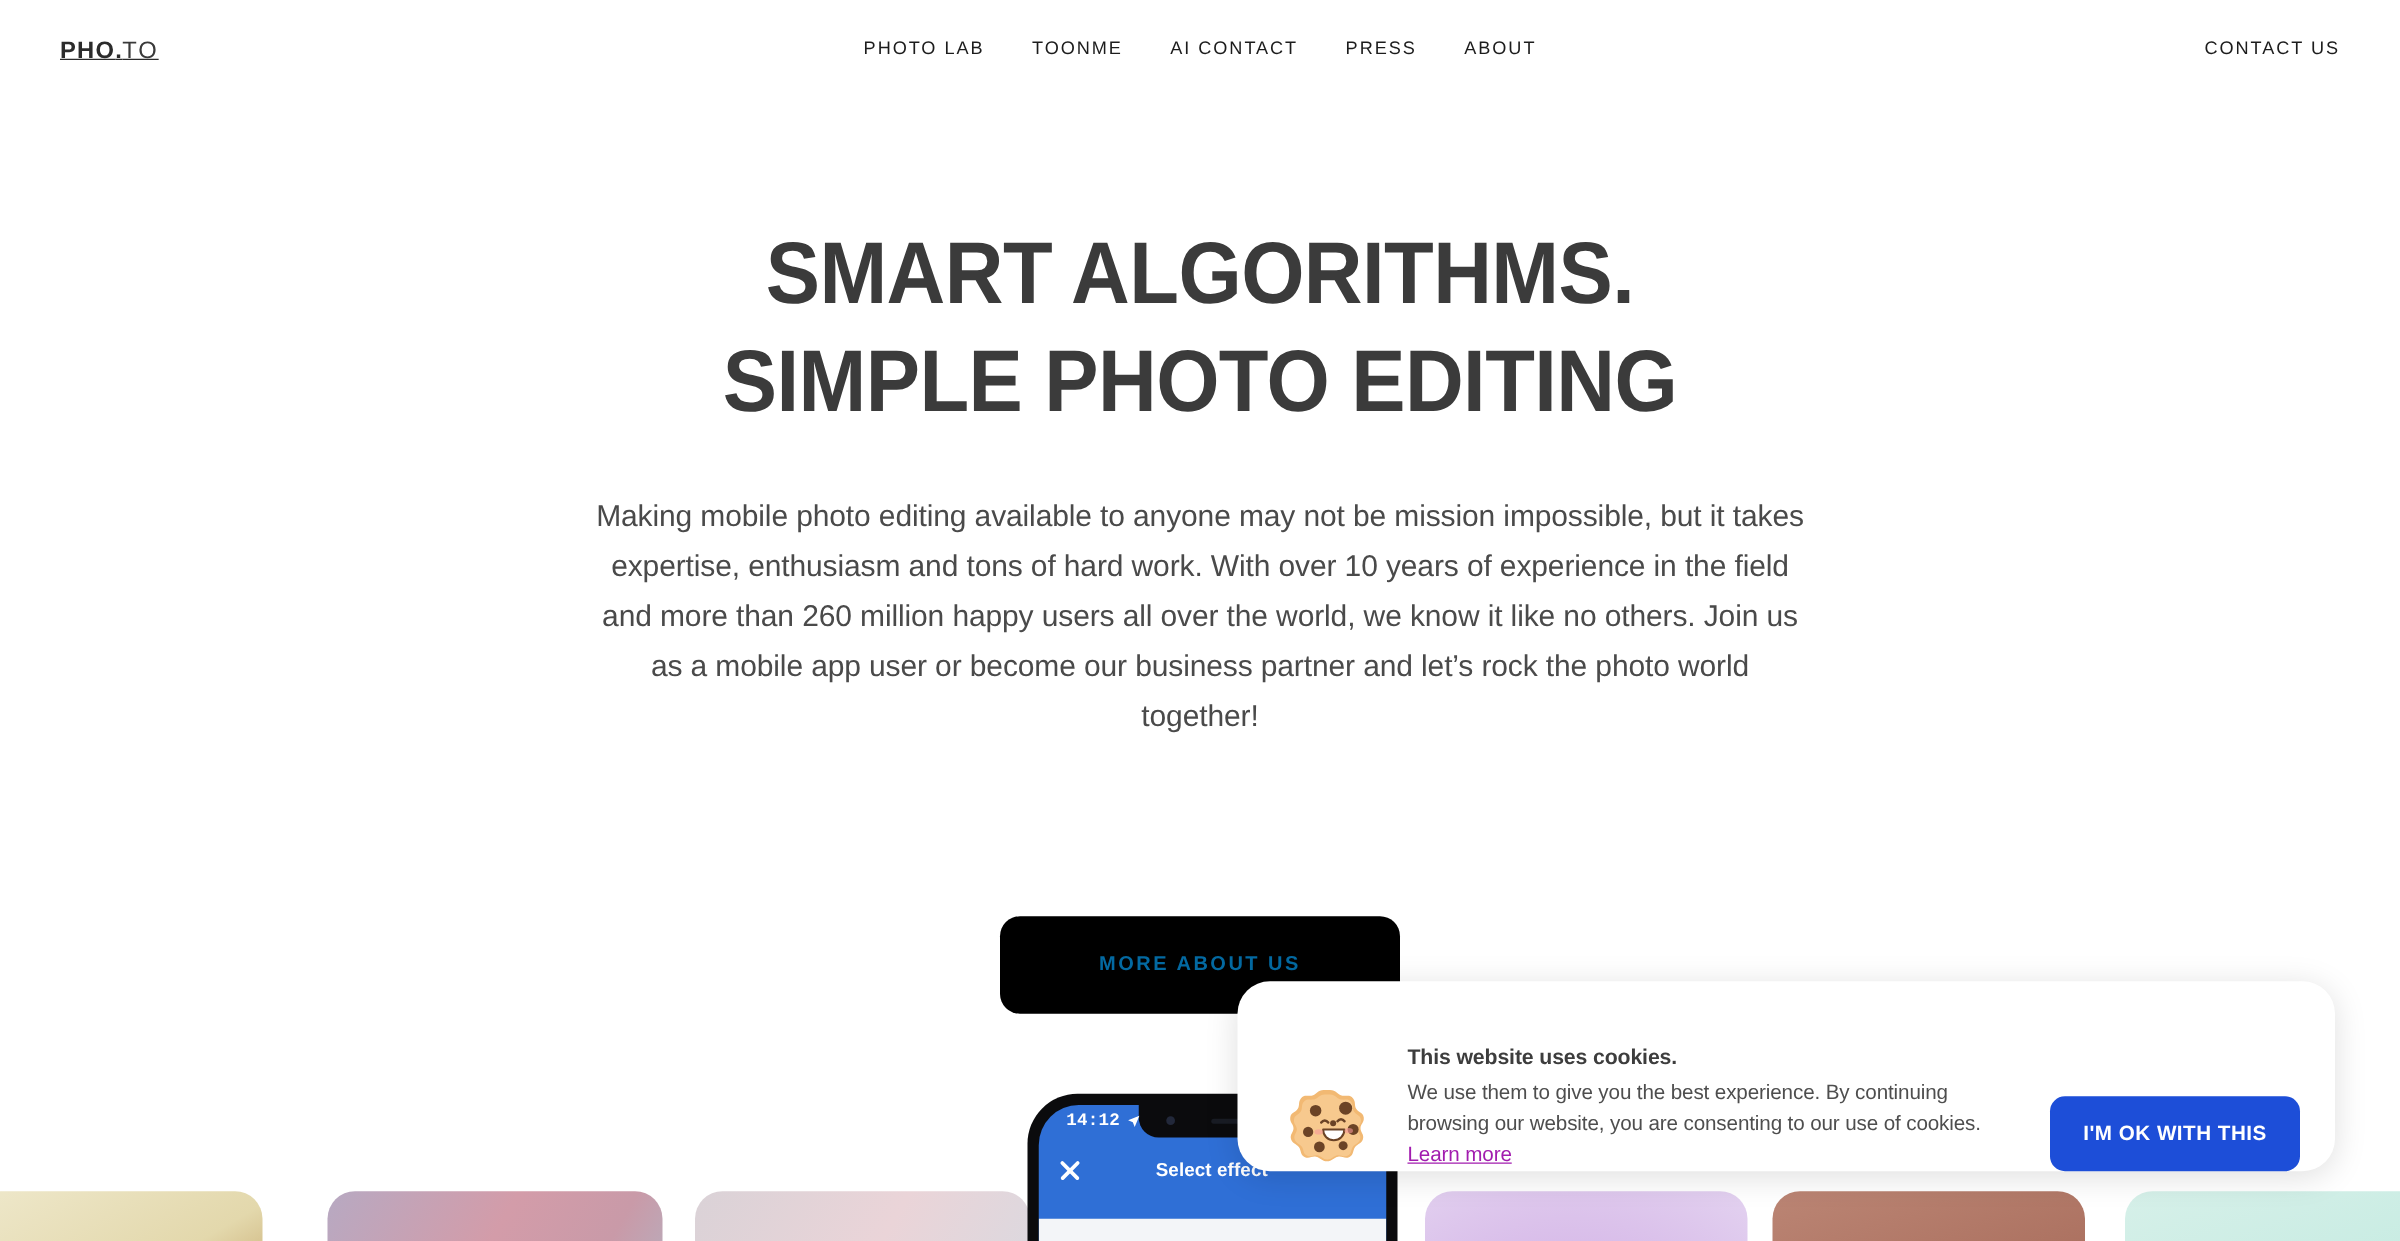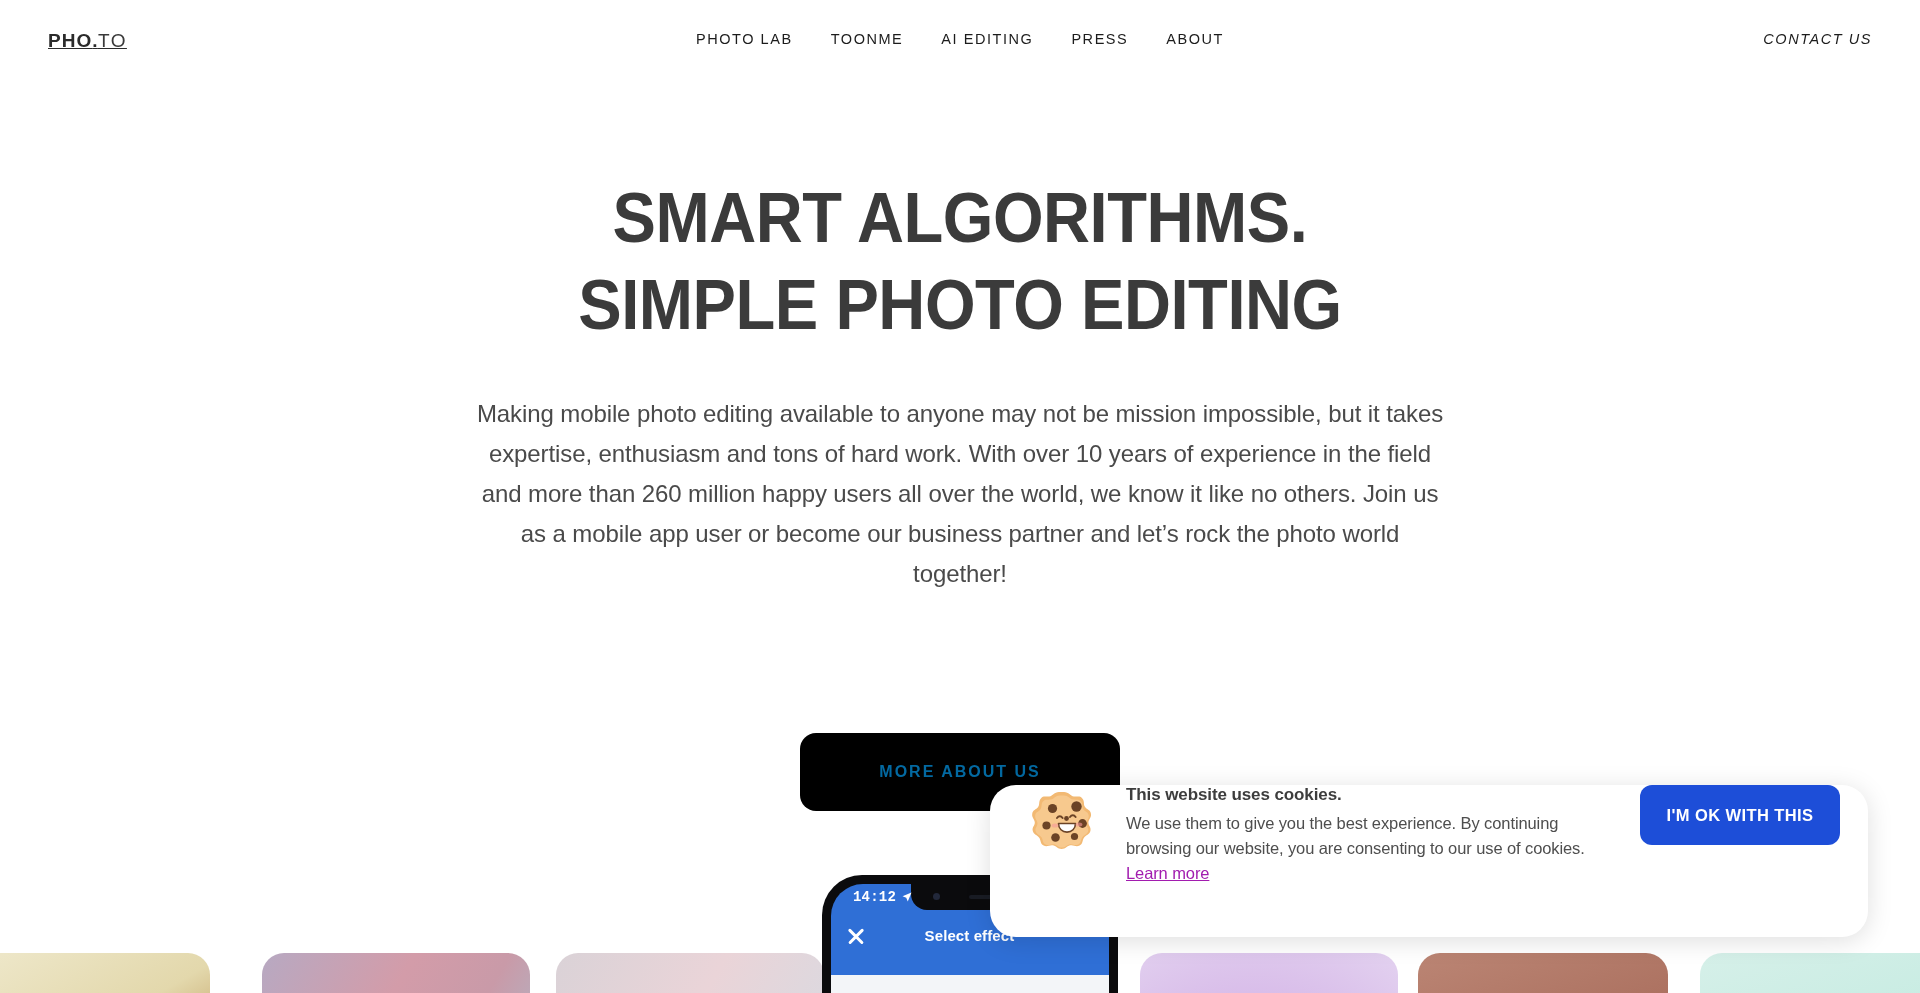--- a/index.html
+++ b/index.html
@@ -66,21 +66,20 @@
     position: absolute;
     right: 48px;
     top: 50%;
     margin-top: -10px;
     font-size: 14.5px;
     letter-spacing: 1.55px;
     color: #1c1c1c;
     text-decoration: none;
     cursor: pointer;
     white-space: nowrap;
-    font-style: italic;
   }
 
   
   .hero {
     position: absolute;
     top: 82px; left: 0;
     width: 1920px;
     height: 911px;
     overflow: hidden;
   }
@@ -271,21 +270,21 @@
   .cookie {
     position: absolute;
     left: 990px;
     top: 785px;
     width: 878px;
     height: 152px;
     background: #ffffff;
     border-radius: 26px;
     box-shadow: 0 4px 26px rgba(0,0,0,0.13);
     display: flex;
-    align-items: flex-start;
+    align-items: flex-end;
     padding: 0 28px 0 38px;
     z-index: 50;
   }
   .cookie-icon { flex: none; width: 72px; height: 72px; margin-right: 26px; }
   .cookie-body { flex: 1; min-width: 0; padding-right: 18px; }
   .cookie-title {
     font-size: 17px;
     font-weight: 700;
     color: #3d3d3d;
     margin-bottom: 6px;
@@ -322,21 +321,21 @@
 <body>
 
 <div class="header">
   <a class="logo" href="#">
     <span class="logo-bold">PHO</span><span class="logo-dot">.</span><span class="logo-light">TO</span>
   </a>
 
   <nav class="nav">
     <a class="nav-item" href="#">PHOTO LAB</a>
     <a class="nav-item" href="#">TOONME</a>
-    <a class="nav-item" href="#">AI EDITING</a>
+    <a class="nav-item" href="#">AI CONTACT</a>
     <a class="nav-item" href="#">PRESS</a>
     <a class="nav-item" href="#">ABOUT</a>
   </nav>
 
   <a class="contact" href="#">CONTACT US</a>
 </div>
 
 <section class="hero">
 
   <h1 class="hero-title">

